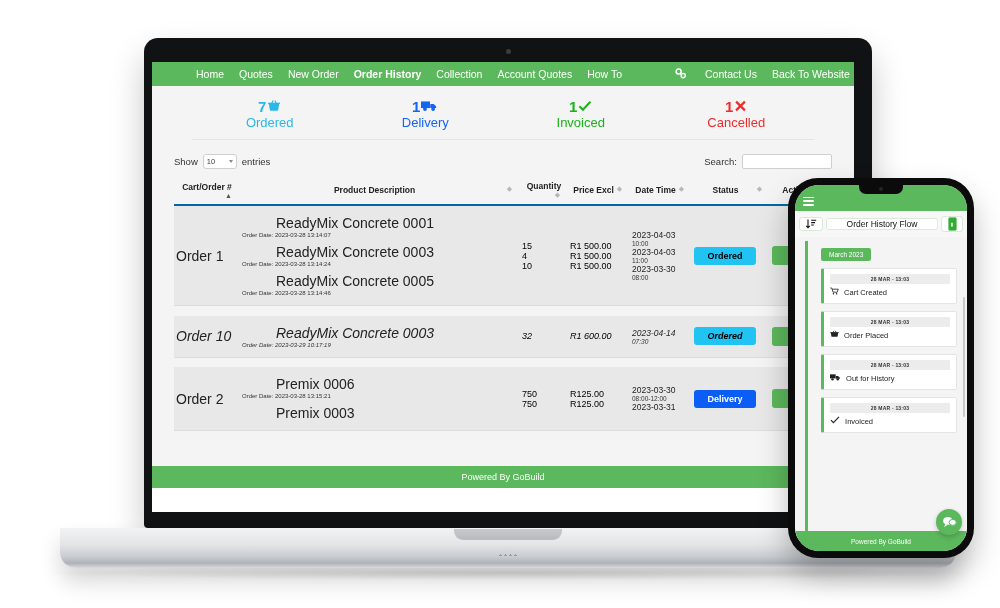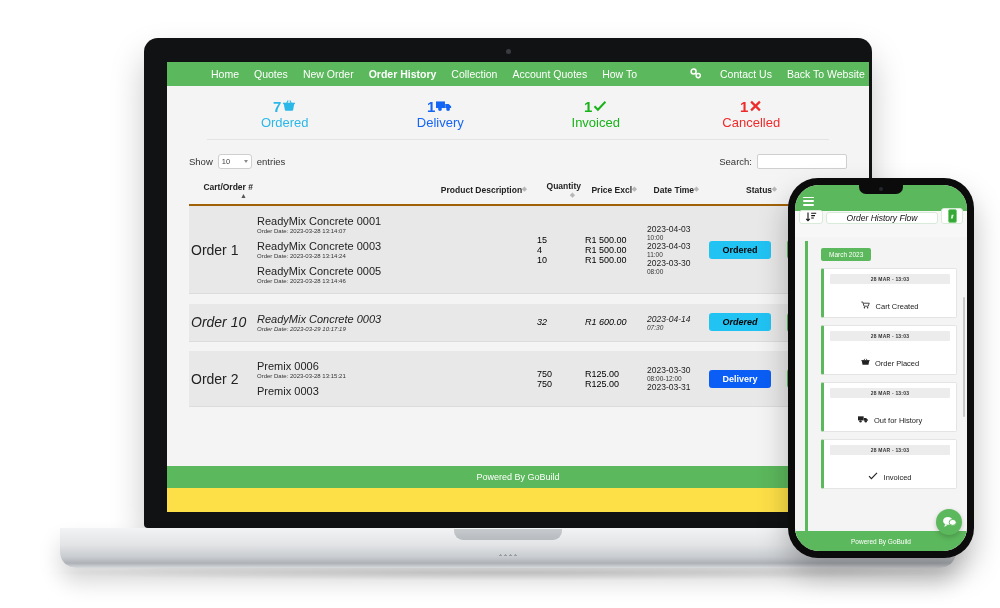--- a/index.html
+++ b/index.html
@@ -15,22 +15,22 @@
   #laptop { position:absolute; left:144px; top:38px; width:728px; height:490px; }
   .lid {
     position:absolute; left:0; top:0; width:728px; height:490px;
     background:#111214;
     border-radius:14px 14px 4px 4px;
     box-shadow: 0 18px 34px rgba(0,0,0,.22);
   }
   .lid-cam { position:absolute; left:50%; top:11px; width:5px; height:5px; margin-left:-2.5px;
     background:#3a3c40; border-radius:50%; }
   .screen {
-    position:absolute; left:23px; top:24px; width:702px; height:450px;
-    background:#fde047; overflow:hidden;
+    position:absolute; left:8px; top:24px; width:702px; height:450px;
+    background:#ffffff; overflow:hidden;
   }
   .laptop-base {
     position:absolute; left:-84px; top:490px; width:896px; height:40px;
     background: linear-gradient(180deg,#f2f3f4 0%, #e2e4e6 42%, #c9ccd0 72%, #aeb2b7 88%, #d8dadd 100%);
     border-radius: 0 0 16px 16px;
     box-shadow: 0 14px 22px rgba(0,0,0,.16);
   }
   .laptop-notch {
     position:absolute; left:50%; margin-left:-54px; top:1px; width:108px; height:11px;
     background: linear-gradient(180deg,#c7cacd,#b7babe);
@@ -71,33 +71,33 @@
     width:34px; height:15px; border:1px solid #cfcfcf; border-radius:3px; background:#fff;
     font-size:7.5px; color:#444; padding:0 3px; margin:0 5px;
   }
   .caret { width:0;height:0;border-left:2.5px solid transparent;border-right:2.5px solid transparent;
            border-top:3px solid #8a8a8a;}
   .search-wrap { margin-left:auto; display:flex; align-items:center; gap:5px; }
   .search-input { width:90px; height:15px; border:1px solid #cfcfcf; border-radius:2px; background:#fff; }
 
   table.grid { width:100%; border-collapse:collapse; margin-top:5px; font-size:9px; }
   table.grid thead th {
-    text-align:right; font-size:8.5px; font-weight:bold; color:#222;
-    padding:4px 2px 5px 2px; border-bottom:2px solid #a16207; white-space:nowrap;
+    text-align:center; font-size:8.5px; font-weight:bold; color:#222;
+    padding:4px 2px 5px 2px; border-bottom:2px solid #0369a1; white-space:nowrap;
   }
   .sort-ic { float:right; color:#b8b8b8; font-size:7px; margin-right:6px; }
   .sort-ic.act { color:#555; }
 
   tbody tr.order-row td { background:#e8e8e8; border-bottom:1px solid #dcdcdc; vertical-align:middle; padding:6px 2px; }
   tbody tr.order-row.alt td { background:#e8e8e8;font-style:italic; }
   tbody tr.sep td { height:10px; background:#f4f4f4; border:none; padding:0; }
 
   .cell-order { font-size:14px; color:#222; width:66px; }
   .prod-list .prod { padding:3px 0; }
-  .prod .pname { font-size:11px; color:#222; }
+  .prod .pname { font-size:14px; color:#222;margin-left:34px; }
   .prod .pdate { font-size:6px; color:#333; margin-top:1px; }
   .col-qty { width:48px; font-size:9px; }
   .col-price { width:62px; font-size:9px; }
   .col-dt { width:62px; }
   .dt .d { font-size:8.5px; color:#222; }
   .dt .t { font-size:6.5px; color:#333; }
   .col-status { width:78px; }
   .col-action { width:62px; }
 
   .badge { display:inline-block; min-width:62px; text-align:center; color:#000;
@@ -118,38 +118,38 @@
     background:#f4f4f4; border-radius:24px; overflow:hidden; }
   .ph-notch { position:absolute; left:50%; margin-left:-22px; top:7px; width:44px; height:9px;
     background:#0b0b0c; border-radius:0 0 7px 7px; z-index:5; }
   .ph-cam { position:absolute; left:50%; margin-left:-2px; top:9px; width:4px; height:4px;
     background:#23262b; border-radius:50%; z-index:6; }
 
   .ph-top { height:26px; background:#5cb85c; display:flex; align-items:flex-end; padding:0 0 3px 8px; }
   .hamb { width:11px; }
   .hamb i { display:block; height:1.6px; background:#fff; margin-bottom:2.2px; border-radius:1px; }
 
-  .ph-bar { display:flex; align-items:flex-end; height:26px; padding:13px 4px; gap:3px; background:#f7f7f7;font-style:italic;}
+  .ph-bar { display:flex; align-items:center; height:26px; padding:3px 4px; gap:3px; background:#f7f7f7;}
   .ph-btn { border:1px solid #d8ead8; background:#fff; border-radius:3px; display:flex;
             align-items:center; justify-content:center; }
   .ph-sort { width:24px; font-size:11px; color:#111; }
   .ph-title { flex:1; font-size:8.5px; color:#111; }
   .ph-phoneico { width:22px; }
   .mini-phone { width:9px; height:14px; background:#35a835; border-radius:2px; border:1px solid #7fcf7f;
                 display:flex; align-items:center; justify-content:center; color:#dff3df; font-size:5px;}
 
   .ph-content { position:relative; height:302px; background:#f4f4f4; padding:6px 10px 0 12px; overflow:hidden; }
   .tl-rail { position:absolute; left:10px; top:4px; bottom:0; width:3px; background:#5cb85c; }
   .month-pill { display:inline-block; margin-left:14px; background:#5cb85c; color:#fff;
                 font-size:6.5px; padding:3px 8px; border-radius:2px; }
   .tl-card { position:relative; margin:7px 0 0 14px; background:#fff; border:1px solid #e4e4e4;
              border-left:3px solid #5cb85c; border-radius:2px; padding:5px 6px 6px 6px; }
   .tl-time { background:#ececec; color:#333; font-size:5px; font-weight:bold; letter-spacing:.2px;
              padding:2px 0; text-align:center; border-radius:1px; }
-  .tl-label { font-size:7.5px; color:#222; margin-top:17px; text-align:center; }
+  .tl-label { font-size:7.5px; color:#222; margin-top:3px; }
   .tl-label .ic { margin-right:3px; }
 
   .fab { position:absolute; right:5px; bottom:16px; width:26px; height:26px; border-radius:50%;
          background:#5cb85c; display:flex; align-items:center; justify-content:center; z-index:9;
          box-shadow:0 2px 5px rgba(0,0,0,.2); }
   .ph-footer { position:absolute; left:0; bottom:0; width:100%; height:20px; background:#5cb85c;
                color:#fff; font-size:6.5px; display:flex; align-items:center; justify-content:center; }
   .ph-scroll { position:absolute; right:2px; top:60px; width:2px; height:120px; background:#c9c9c9; border-radius:2px; }
 </style>
 </head>

